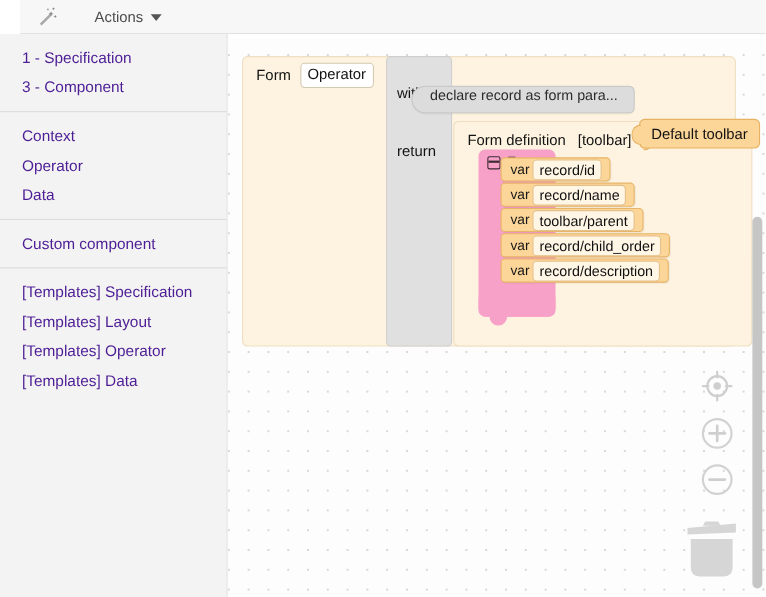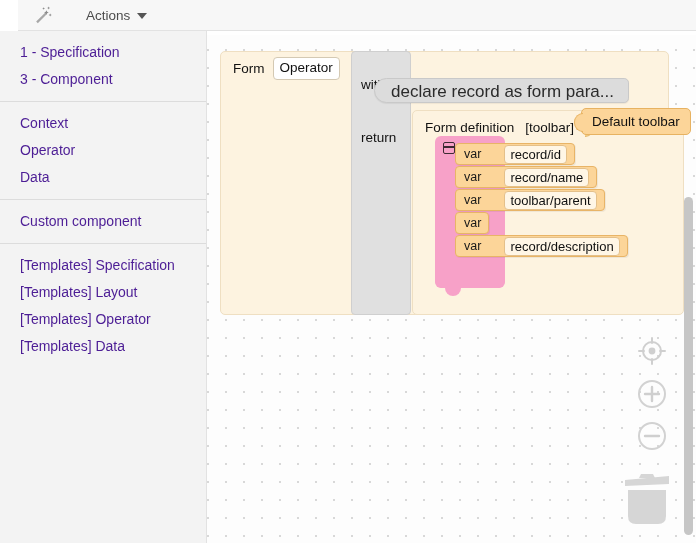--- a/index.html
+++ b/index.html
@@ -108,23 +108,23 @@
   .gray-lbl.with { top: 25px; }
   .gray-lbl.ret  { top: 78px; }
 
   
   .blk-declare {
     left: 167px; top: 43px;
     height: 25px;
     background: #dcdcdc;
     border: 1px solid #c9c9c9;
     border-radius: 13px 5px 5px 13px;
-    display: flex; align-items: flex-end;
+    display: flex; align-items: flex-start;
     padding: 0 14px 0 16px;
-    font-size: 17px; color: #2b2b2b;
+    font-size: 13px; color: #2b2b2b;
     white-space: nowrap;
     box-shadow: 0 1px 1px rgba(0,0,0,.06);
   }
 
   
   .blk-formdef {
     left: 205px; top: 75px;
     width: 272px; height: 205px;
     background: #fdf3e0;
     border: 1px solid #efdfc2;
@@ -203,21 +203,21 @@
   }
 
   
   .var-row {
     position: absolute; left: 248px;
     height: 22px;
     background: #fcd599;
     border: 1px solid #e8b467;
     border-radius: 4px;
     display: flex; align-items: center;
-    padding: 0 7px 0 8px; gap: 23px;
+    padding: 0 7px 0 8px; gap: 3px;
     box-shadow: 1px 1px 0 rgba(0,0,0,.05);
   }
   .var-kw { font-size: 12.5px; color: #181818; }
   .var-name {
     background: #fff6e6;
     border: 1px solid #e4c08a;
     border-radius: 4px;
     padding: 0 5px;
     font-size: 13px; color: #101010;
     line-height: 17px;
@@ -332,20 +332,21 @@
         <div class="var-row" style="top: 131px;">
           <span class="var-kw">var</span>
           <span class="var-name">record/name</span>
         </div>
         <div class="var-row" style="top: 154px;">
           <span class="var-kw">var</span>
           <span class="var-name">toolbar/parent</span>
         </div>
         <div class="var-row" style="top: 177px;">
           <span class="var-kw">var</span>
+          <span class="var-name">record/child_order</span>
         </div>
         <div class="var-row" style="top: 200px;">
           <span class="var-kw">var</span>
           <span class="var-name">record/description</span>
         </div>
       </div>
 
     <div class="ctrl" style="top:301px">
       <svg width="30" height="30" viewBox="0 0 30 30">
         <circle cx="15" cy="15" r="9" fill="none" stroke="#cfcfcf" stroke-width="2"></circle>

